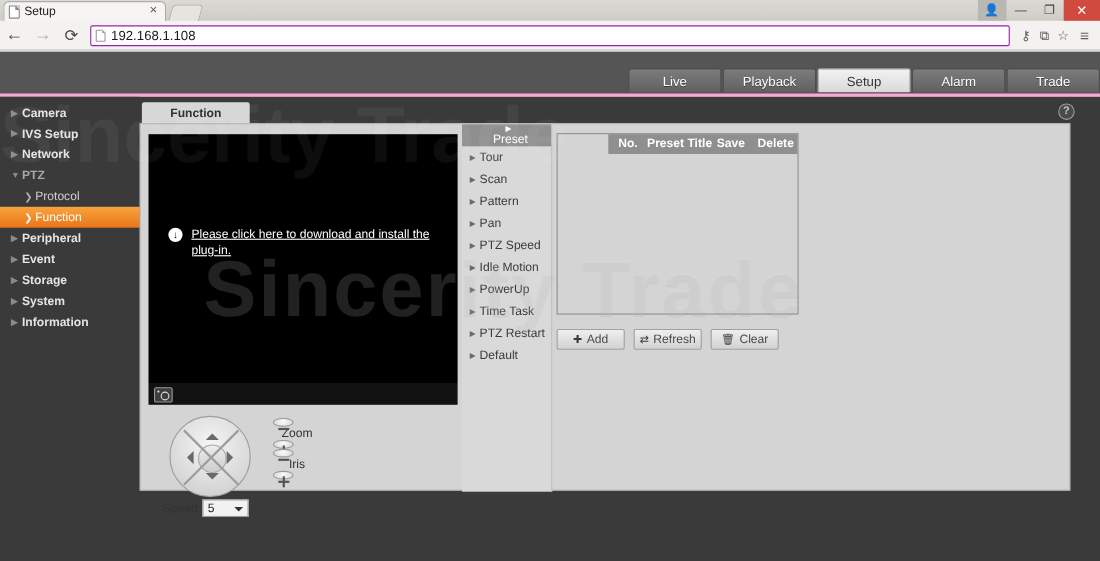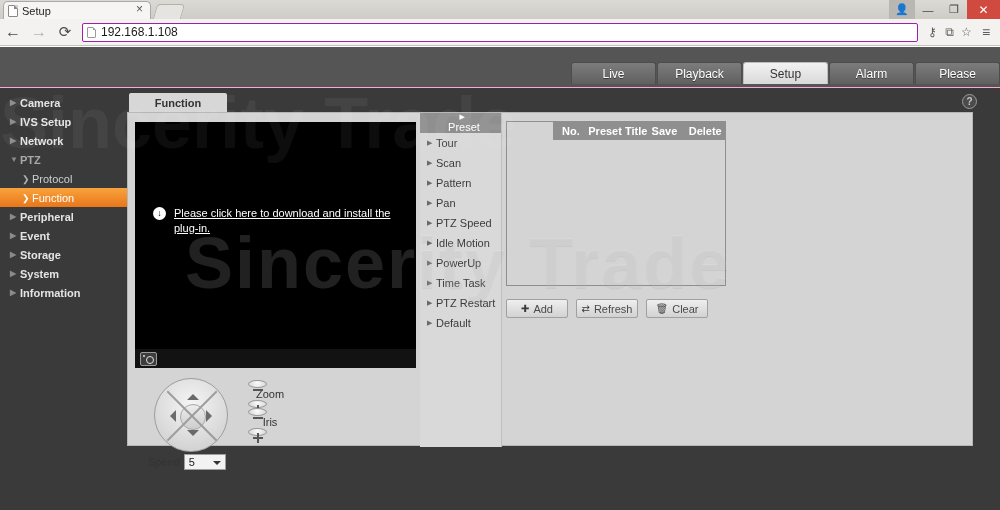--- a/index.html
+++ b/index.html
@@ -89,21 +89,21 @@
 
   
   .devicepage {
     position: absolute; left: 0; top: 47px; width: 1000px; height: 463px;
     background: #3a3a3a;
     overflow: hidden;
   }
   .dev-header {
     position: absolute; left: 0; top: 0; width: 1000px; height: 41px;
     background: #555555;
-    border-bottom: 1px solid #f9a8d4;
+    border-bottom: 3px solid #f9a8d4;
   }
   .mainmenu { position: absolute; right: 0; top: 15px; display: flex; gap: 1px; }
   .mm-item {
     width: 85px; height: 22px; line-height: 22px; text-align: center;
     font-size: 12px; color: #ffffff;
     background: linear-gradient(#7c7c7c, #606060);
     border: 1px solid #4d4d4d; border-bottom: none;
     border-radius: 3px 3px 0 0;
     text-shadow: 0 1px 0 rgba(0,0,0,.45);
   }
@@ -337,21 +337,21 @@
   </div>
 
   <div class="devicepage">
 
     <div class="dev-header">
       <div class="mainmenu">
         <div class="mm-item">Live</div>
         <div class="mm-item">Playback</div>
         <div class="mm-item active">Setup</div>
         <div class="mm-item">Alarm</div>
-        <div class="mm-item">Please</div>
+        <div class="mm-item">Trade</div>
       </div>
     </div>
 
     <div class="dev-body">
 
       <div class="sidebar">
         <div class="sb-spacer"></div>
         <div class="sb-item">
           <span class="caret">▶</span>
           <span class="sb-label">Camera</span>

